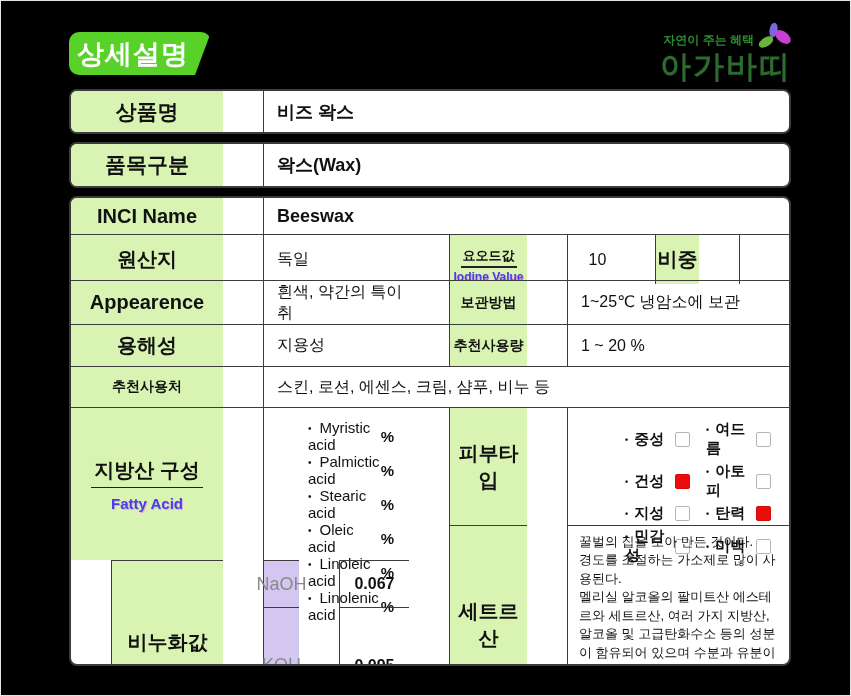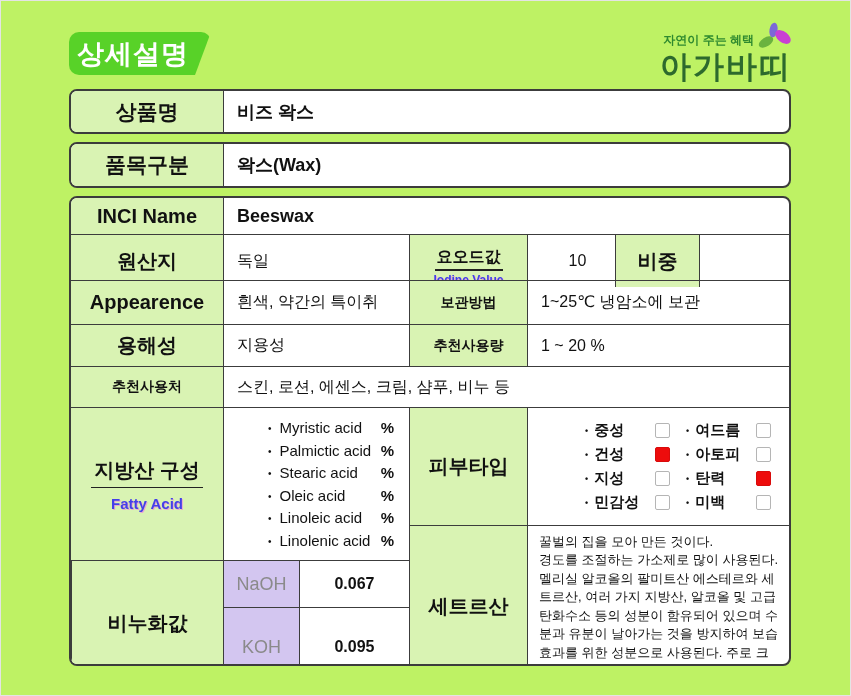--- a/index.html
+++ b/index.html
@@ -1,16 +1,16 @@
 <!DOCTYPE html>
 <html><head>
 <meta charset="utf-8">
 <style>
   html,body{margin:0;padding:0;background:#fff;}
-  .page{position:relative;width:851px;height:696px;background:#bef264;overflow:hidden;
+  .page{position:relative;width:851px;height:696px;background:#000000;overflow:hidden;
         font-family:"Liberation Sans","DejaVu Sans",sans-serif;color:#111;
         border:1px solid #e4e4e4;box-sizing:border-box;}
 
   
   .badge{position:absolute;left:68px;top:31px;width:142px;height:43px;background:#58d228;
          border-radius:10px;clip-path:polygon(0 0,100% 0,calc(100% - 16px) 100%,0 100%);
          display:flex;align-items:center;justify-content:center;padding-right:14px;box-sizing:border-box;}
   .badge-text{color:#fff;font-size:27px;font-weight:800;letter-spacing:1px;}
 
   
@@ -24,35 +24,35 @@
   .box{position:absolute;left:68px;width:722px;border:2px solid #3c3c3c;border-radius:8px;
        overflow:hidden;background:#fff;box-sizing:border-box;}
   .box1{top:88px;height:45px;}
   .box2{top:141px;height:46px;}
   .box3{top:195px;height:470px;}
 
   .grid2{display:grid;grid-template-columns:152px 1fr;height:100%;}
   .rows{display:grid;grid-template-rows:36px 46px 44px 42px 41px 1fr;height:100%;}
   .r{display:grid;}
   .r + .r{border-top:1.5px solid #3c3c3c;}
-  .r > * + *{border-left:1.5px solid #3c3c3c;}
+  .r > * + *{border-left:1.5px solid #3c3c3c;margin-left:40px;}
   .r1{grid-template-columns:152px 1fr;}
   .r2{grid-template-columns:152px 186px 118px 88px 84px 1fr;}
   .r34{grid-template-columns:152px 186px 118px 1fr;}
   .r5{grid-template-columns:152px 1fr;}
 
   .lbl{background:#d9f3b3;display:flex;flex-direction:column;align-items:center;justify-content:center;
        font-weight:700;font-size:20px;text-align:center;}
   .lbl.small{font-size:14px;}
   .val{display:flex;align-items:center;padding-left:13px;font-size:16px;font-weight:500;}
   .val.big{font-size:18px;font-weight:600;}
   .val.center{justify-content:center;padding-left:12px;}
   .cell-empty{background:#fff;}
 
-  .lbl .main-u{font-size:16px;font-weight:700;border-bottom:2px solid #222;padding:12px 2px 1px;}
+  .lbl .main-u{font-size:13px;font-weight:700;border-bottom:2px solid #222;padding:12px 2px 1px;}
   .lbl .sub-en{font-size:12px;font-weight:700;color:#4440e8;margin-top:2px;
                text-shadow:1px 1px 0 rgba(244,110,228,.55);}
   .lbl .main-u2{font-size:20px;font-weight:700;border-bottom:1.5px solid #222;padding:0 3px 3px;}
   .lbl .sub-en2{font-size:15px;font-weight:800;color:#4440e8;margin-top:7px;
                 text-shadow:1px 1px 0 rgba(244,110,228,.55);}
 
   
   .rbottom{display:grid;grid-template-columns:152px 76px 110px 118px 1fr;
            grid-template-rows:117px 35px 47px 1fr;}
   .bl{border-left:1.5px solid #3c3c3c;}

